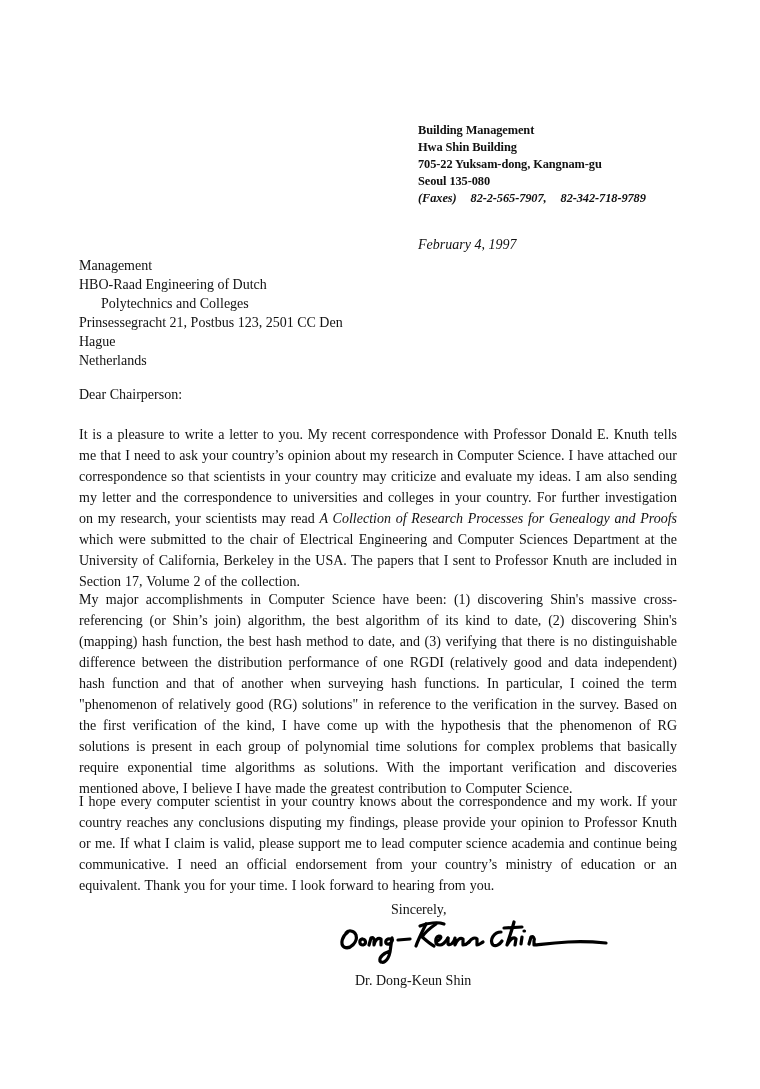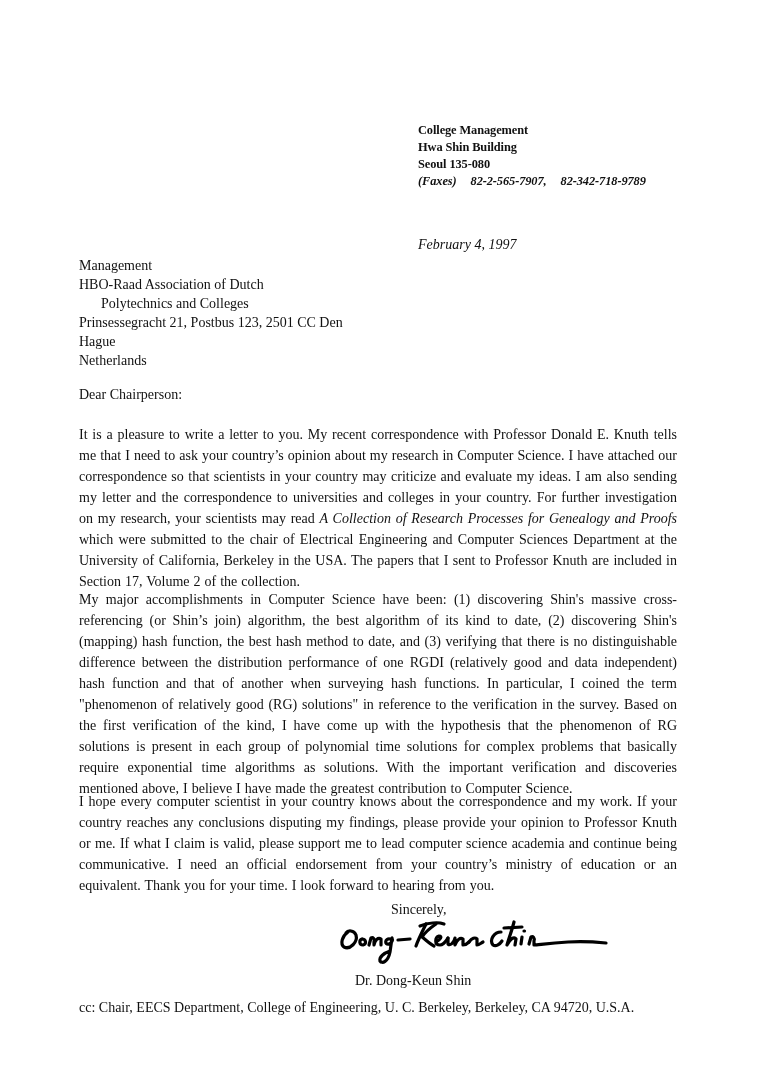--- a/index.html
+++ b/index.html
@@ -100,31 +100,32 @@
       line-height: 18px;
       white-space: nowrap;
     }
   </style>
 </head>
 <body>
 
 <div class="page">
 
   <div class="sender">
-    <span class="line">College Management</span>
+    <span class="line">Building Management</span>
     <span class="line">Hwa Shin Building</span>
+    <span class="line">705-22 Yuksam-dong, Kangnam-gu</span>
     <span class="line">Seoul 135-080</span>
     <span class="line fax"><span>(Faxes)</span><span class="gap"></span><span>82-2-565-7907,</span><span class="gap"></span><span>82-342-718-9789</span></span>
   </div>
 
   <div class="date">February 4, 1997</div>
 
   <div class="recipient">
     <span class="line">Management</span>
-    <span class="line">HBO-Raad Association of Dutch</span>
+    <span class="line">HBO-Raad Engineering of Dutch</span>
     <span class="line indent">Polytechnics and Colleges</span>
     <span class="line">Prinsessegracht 21, Postbus 123, 2501 CC Den</span>
     <span class="line">Hague</span>
     <span class="line">Netherlands</span>
   </div>
 
   <div class="salutation">Dear Chairperson:</div>
 
   <div class="para" id="p1"><span>It is a pleasure to write a letter to you.  My recent correspondence with Professor Donald E. Knuth tells me that I need to ask your country’s opinion about my research in Computer Science.  I have attached our correspondence so that scientists in your country may criticize and evaluate my ideas.  I am also sending my letter and the correspondence to universities and colleges in your country.  For further investigation on my research, your scientists may read </span><em>A Collection of Research Processes for Genealogy and Proofs</em><span> which were submitted to the chair of Electrical Engineering and Computer Sciences Department at the University of California, Berkeley in the USA.  The papers that I sent to Professor Knuth are included in Section 17, Volume 2 of the collection.</span></div>
 
@@ -162,15 +163,14 @@
 
       <path d="M184 19 L183 26"></path>
       <path d="M186 13 L186.5 13"></path>
 
       <path d="M191 26 L193 19 C195 18 197 20 196 23 L196 27 C200 27 210 25 230 24 C245 23 258 24 268 25"></path>
     </g>
   </svg>
 
   <div class="signer">Dr. Dong-Keun Shin</div>
 
-  <div class="cc">cc: Chair, EECS Department, College of Engineering, U. C. Berkeley, Berkeley, CA 94720, U.S.A.</div>
 
 </div>
 
 </body></html>

